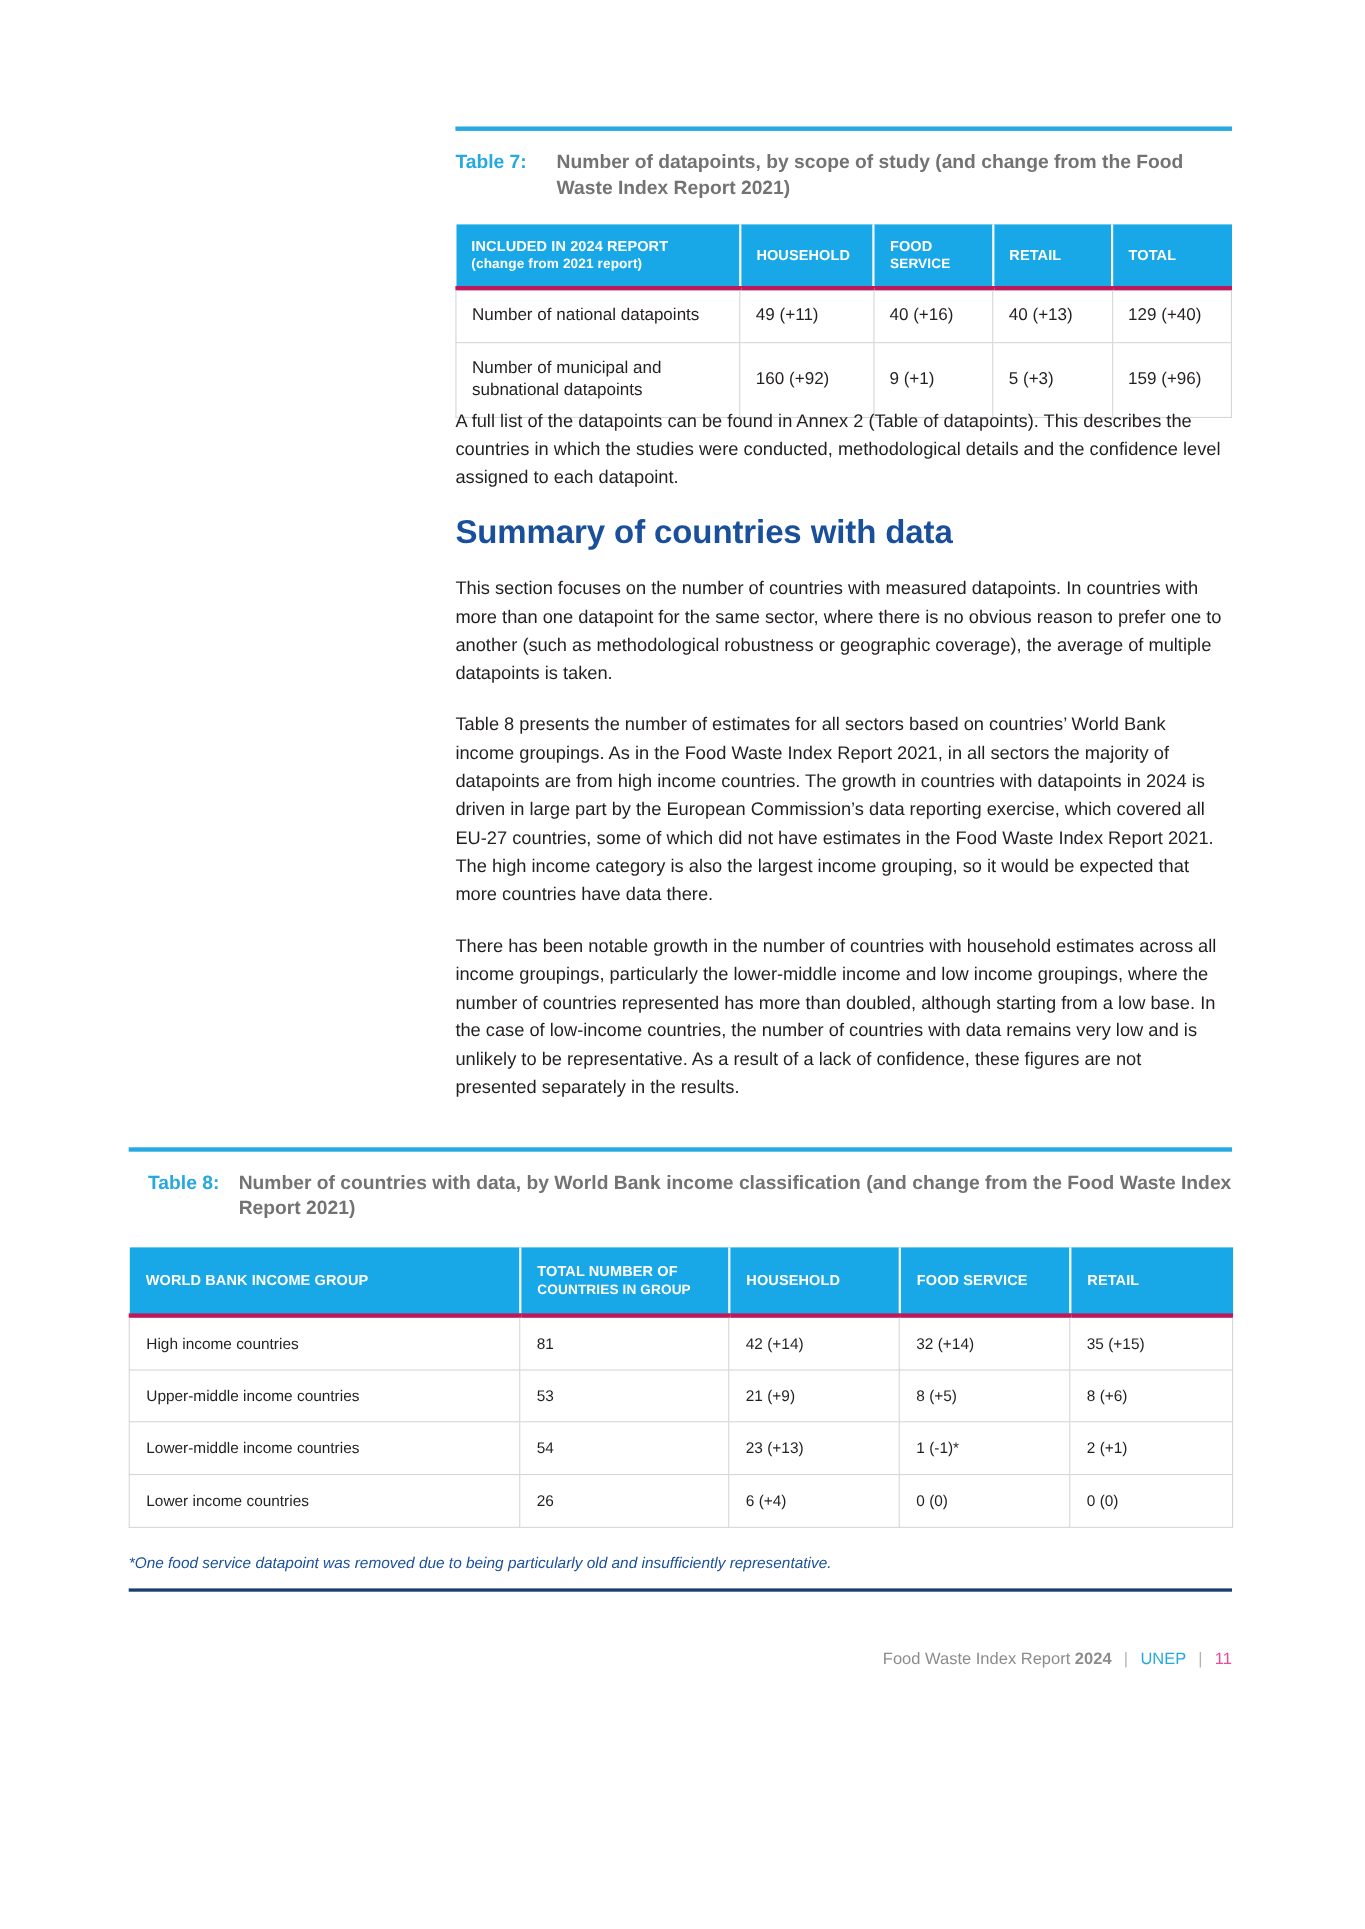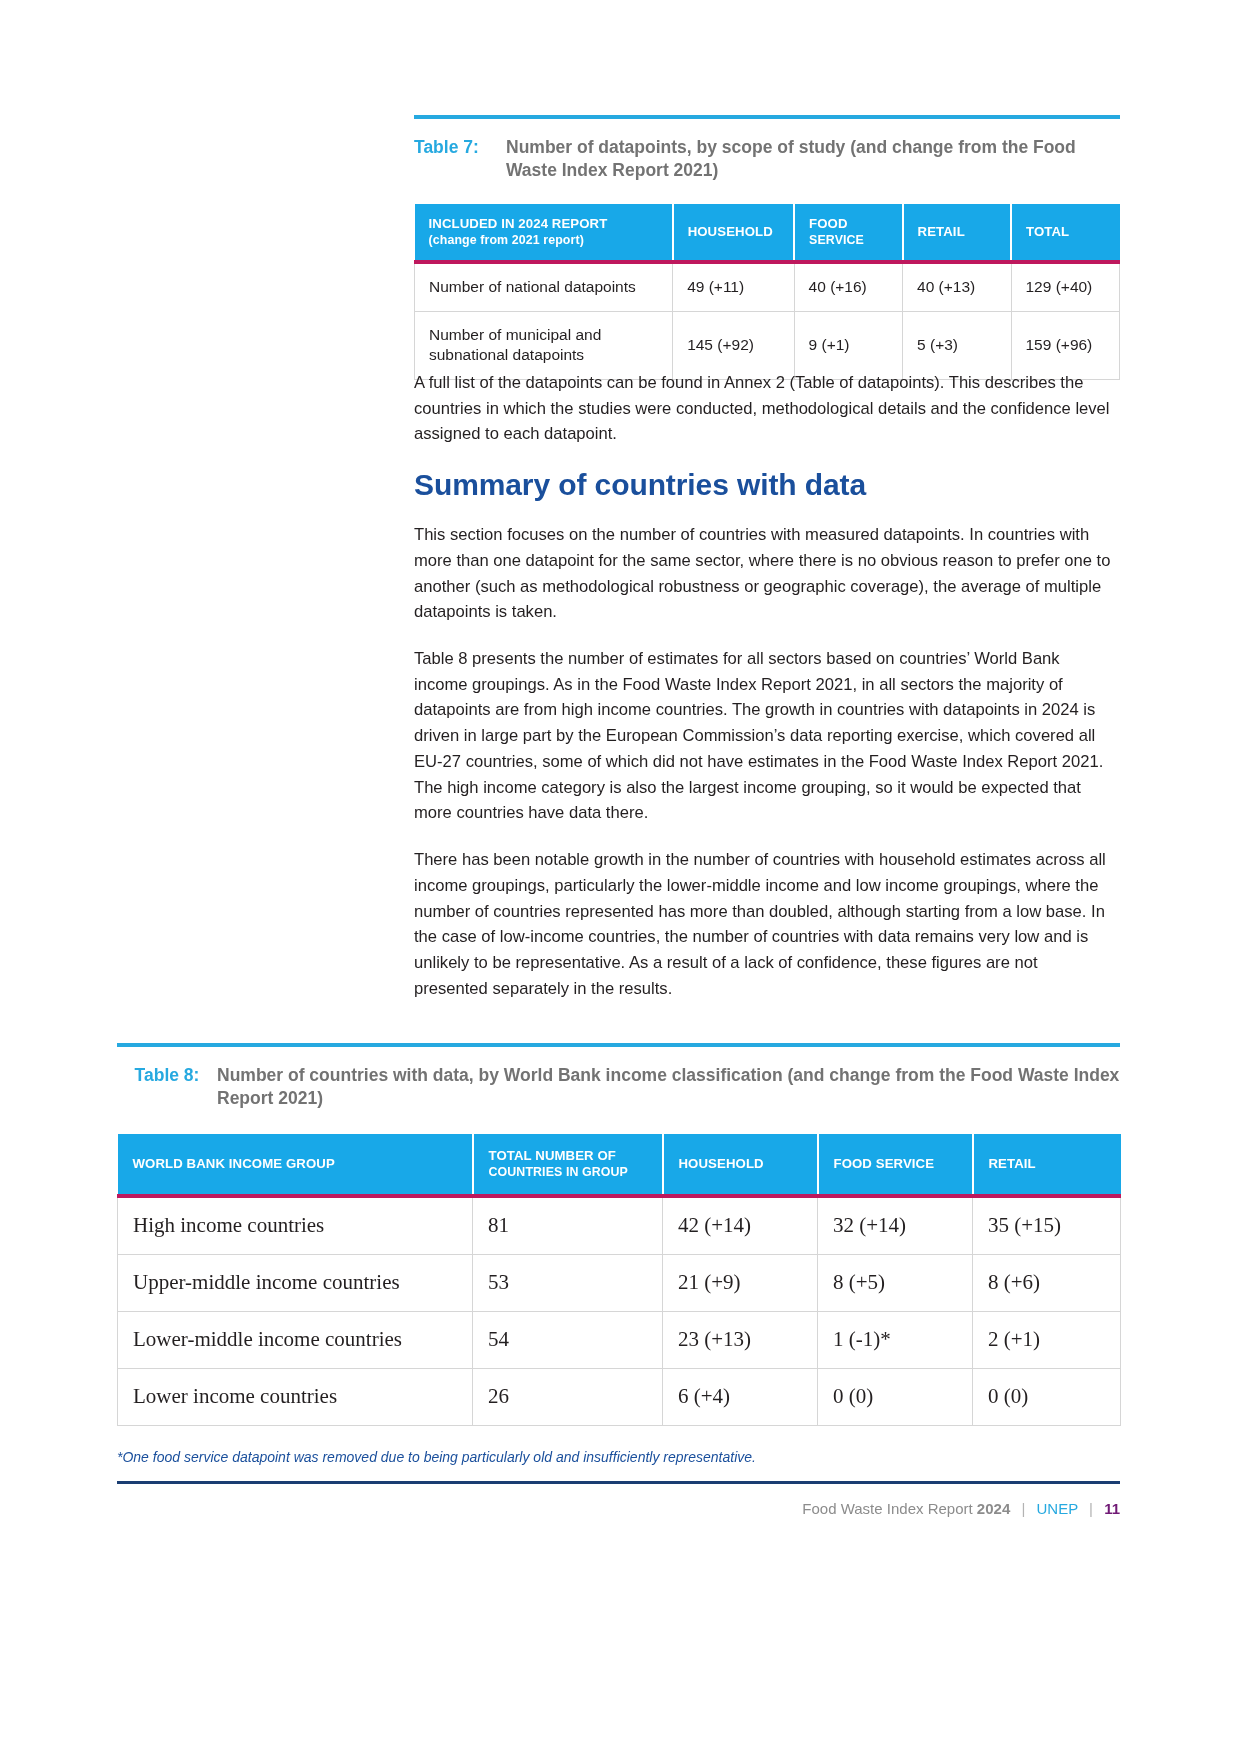--- a/index.html
+++ b/index.html
@@ -121,21 +121,21 @@
   .t8-caption .tbl-num { width: 100px; text-align: center; }
   .t8-wrap { margin-top: 24px; }
 
   #table8 col.c0 { width: 355px; }
   #table8 col.c1 { width: 190px; }
   #table8 col.c2 { width: 155px; }
   #table8 col.c3 { width: 155px; }
   #table8 col.c4 { width: 148px; }
 
   #table8 th { font-size: 13.2px; padding: 14px 12px 14px 15px; }
-  #table8 td { font-size: 21px; padding: 14px 12px 14px 15px; font-family: Liberation Serif, serif; }
+  #table8 td { font-size: 14px; padding: 14px 12px 14px 15px; }
 
   .footnote {
     margin-top: 22px;
     font-size: 14px;
     font-style: italic;
     color: #1a4f9c;
     line-height: 1.4;
   }
   .rule-navy {
     margin-top: 14px;
@@ -150,21 +150,21 @@
     left: 0;
     top: 1500px;
     width: 1120px;
     text-align: right;
     font-size: 15px;
     color: #8c8c8c;
   }
   .page-footer .bold { font-weight: bold; color: #8c8c8c; }
   .page-footer .sep { color: #b3b3b3; padding: 0 7px; }
   .page-footer .unep { color: #26a9e0; text-align: right; }
-  .page-footer .pageno { color: #701a75; font-weight: bold; }
+  .page-footer .pageno { color: #ec4899; font-weight: normal; }
 </style>
 </head>
 <body>
 
 <div class="t7-block">
   <div class="rule-cyan"></div>
 
   <div class="tbl-caption">
     <span class="tbl-num">Table 7:</span>
     <span class="tbl-title">Number of datapoints, by scope of study (and change from the Food Waste Index Report 2021)</span>
@@ -197,21 +197,21 @@
       <tbody>
         <tr>
           <td>Number of national datapoints</td>
           <td>49 (+11)</td>
           <td>40 (+16)</td>
           <td>40 (+13)</td>
           <td>129 (+40)</td>
         </tr>
         <tr>
           <td>Number of municipal and subnational datapoints</td>
-          <td>145 (+92)</td>
+          <td>160 (+92)</td>
           <td>9 (+1)</td>
           <td>5 (+3)</td>
           <td>159 (+96)</td>
         </tr>
       </tbody>
     </table>
   </div>
 </div>
 
 <div class="body-col">

